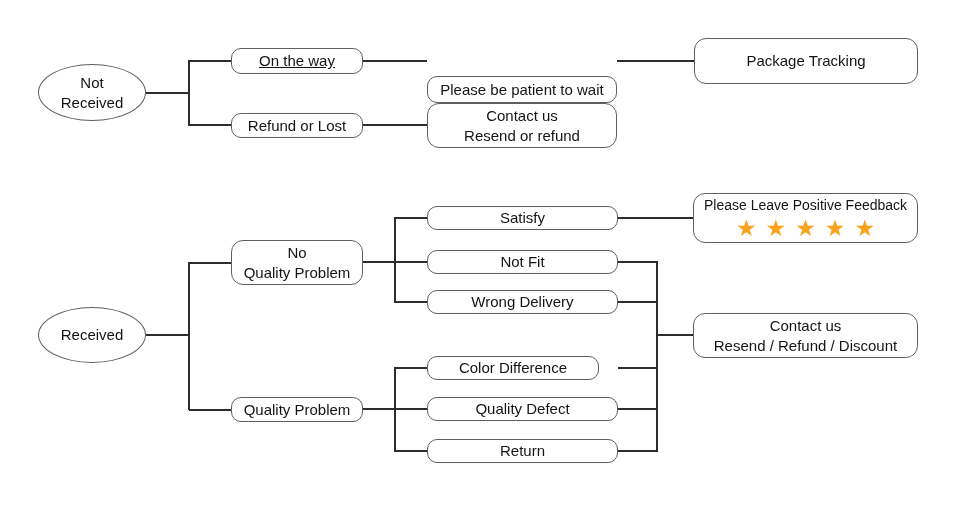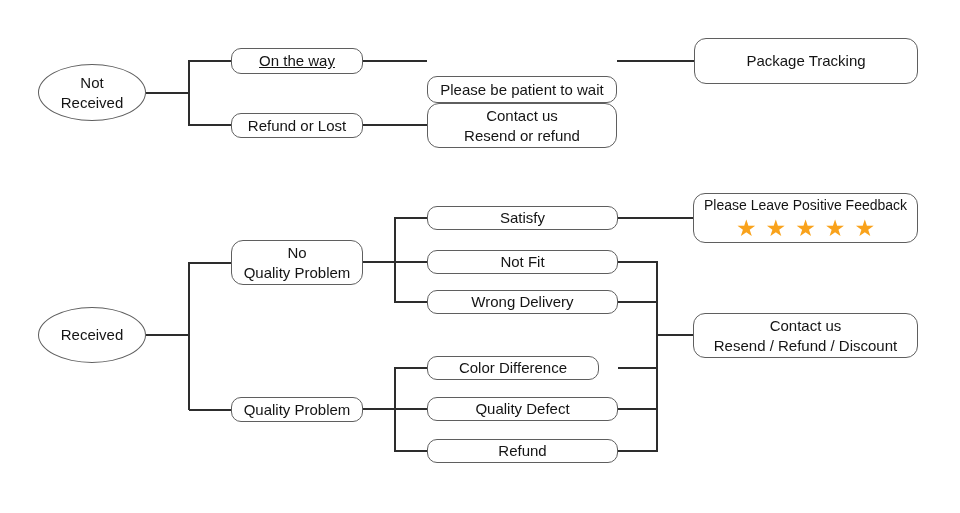--- a/index.html
+++ b/index.html
@@ -132,21 +132,21 @@
 
   <div class="node" style="left:427px;top:356px;width:172px;height:24px;">
     <span>Color Difference</span>
   </div>
 
   <div class="node" style="left:427px;top:397px;width:191px;height:24px;">
     <span>Quality Defect</span>
   </div>
 
   <div class="node" style="left:427px;top:439px;width:191px;height:24px;">
-    <span>Refund</span>
+    <span>Return</span>
   </div>
 
   <div class="node big" style="left:693px;top:193px;width:225px;height:50px;font-size:14px;">
     <span>Please Leave Positive Feedback</span>
     <span class="stars" style="color:#F9A21B;">★★★★★</span>
   </div>
 
   <div class="node big" style="left:693px;top:313px;width:225px;height:45px;">
     <span>Contact us</span>
     <span>Resend / Refund / Discount</span>

